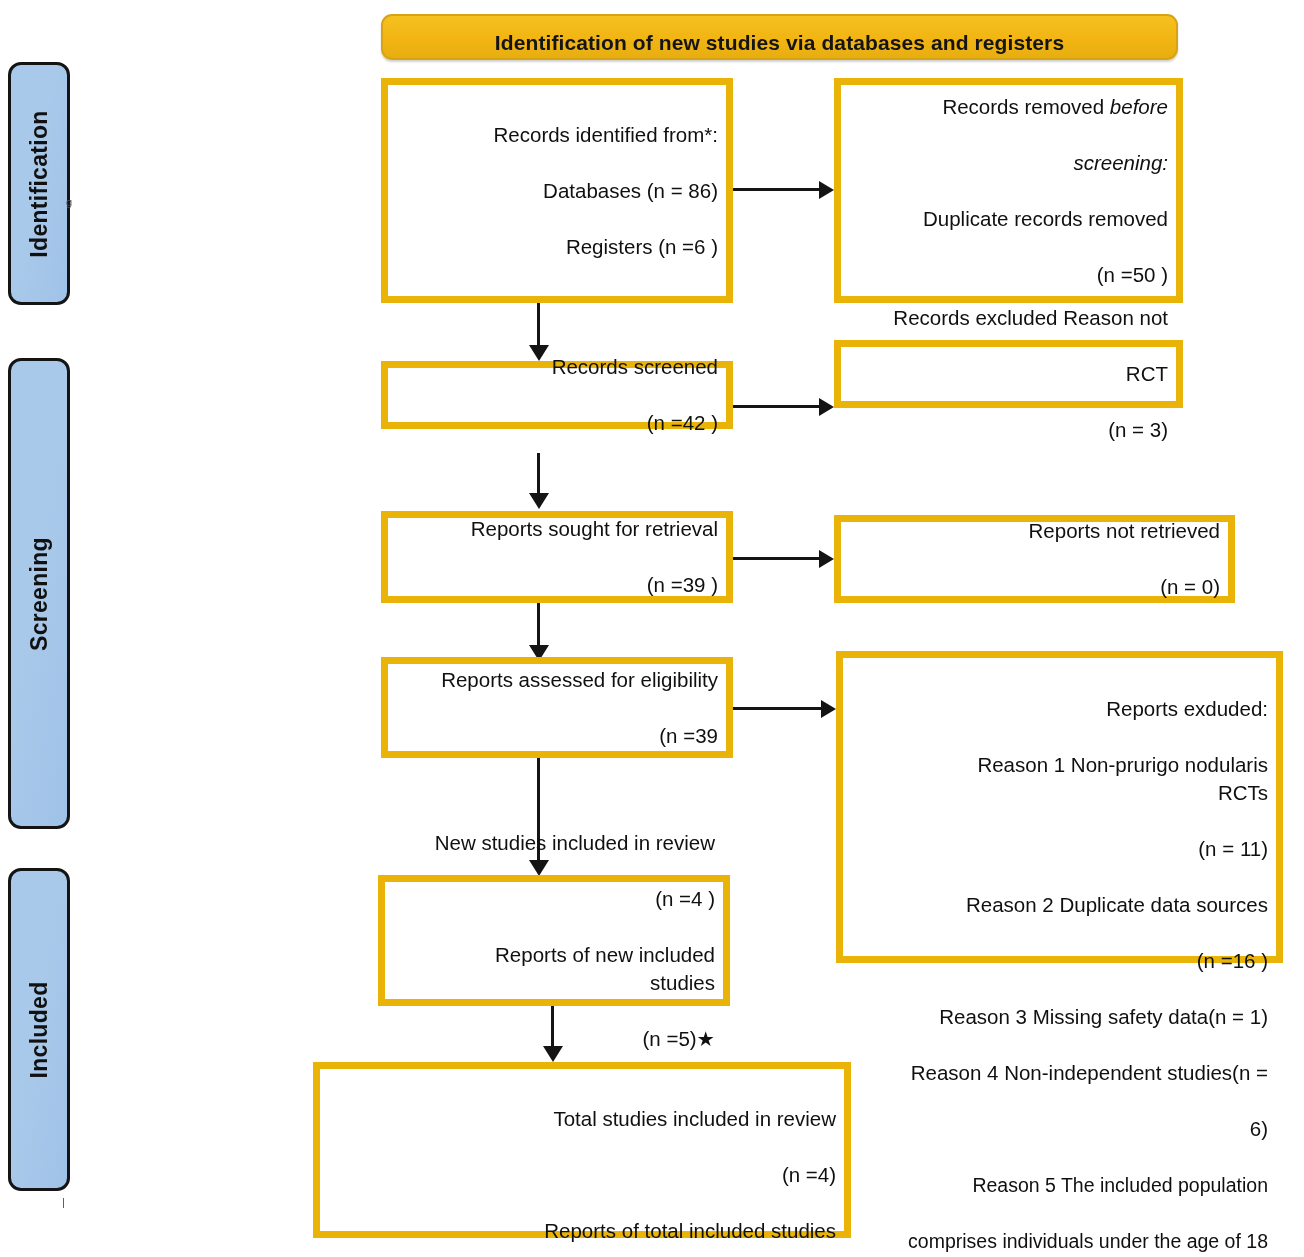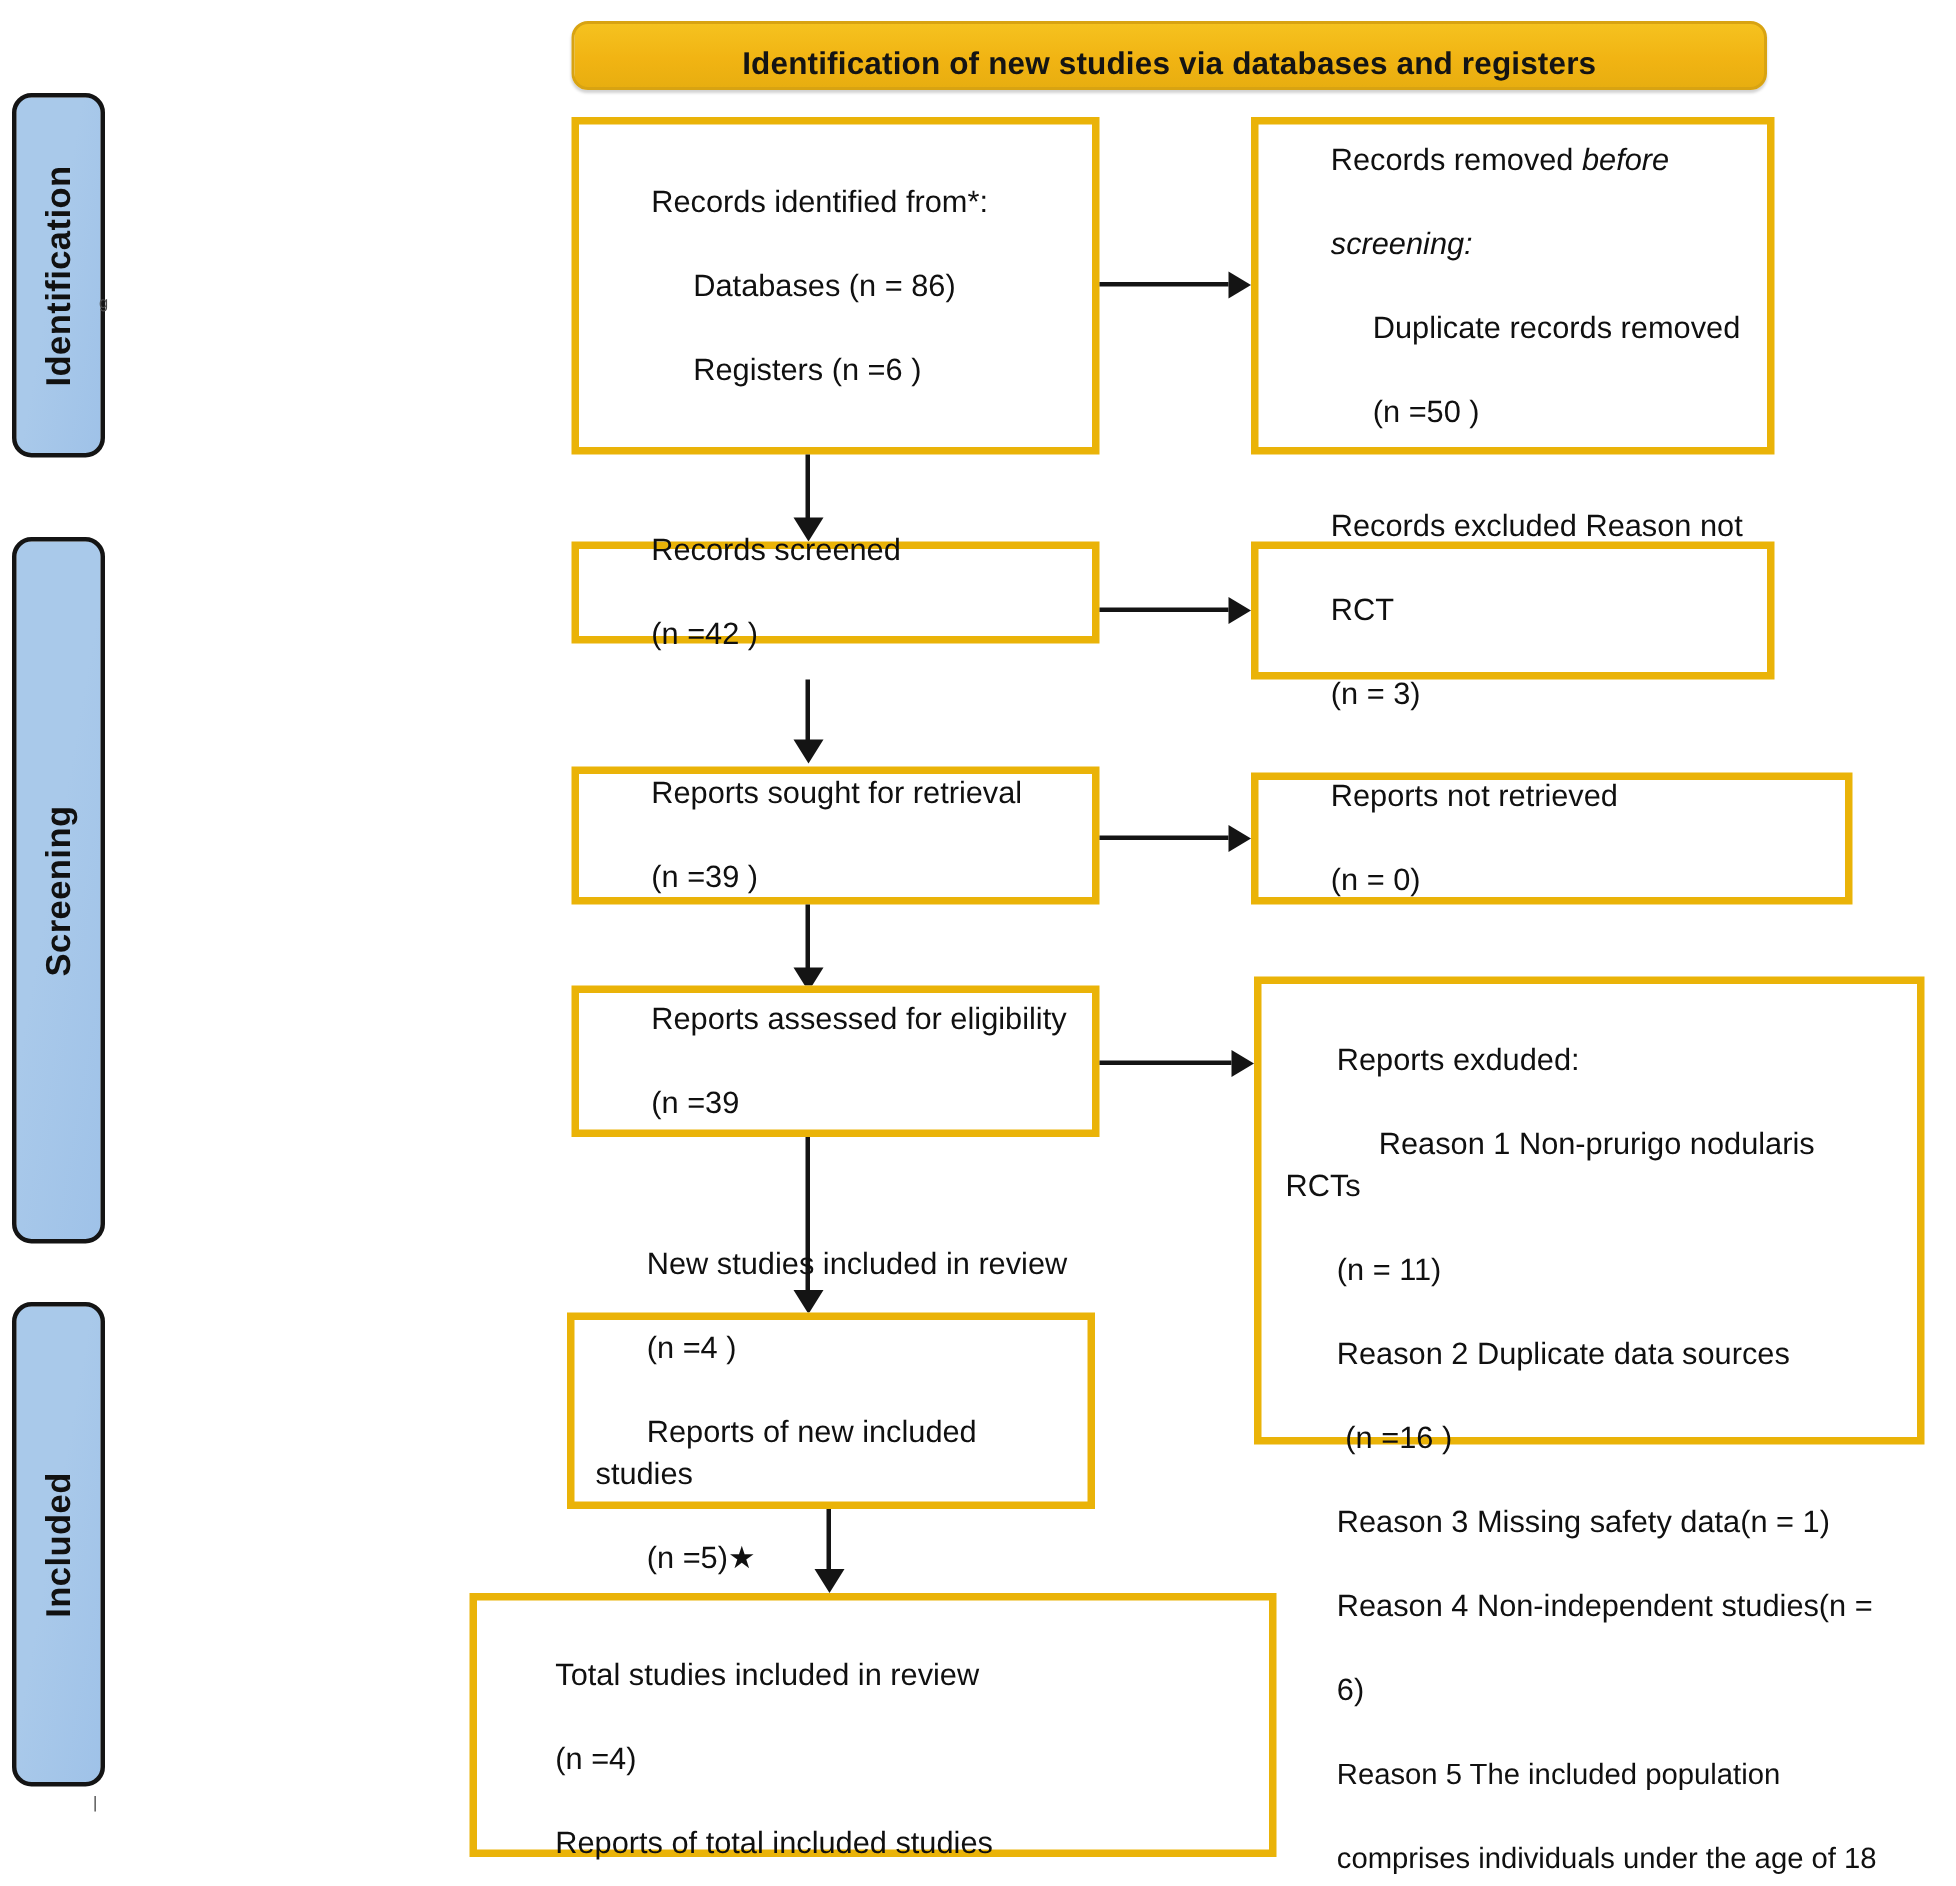--- a/index.html
+++ b/index.html
@@ -41,22 +41,23 @@
     box-shadow:0 2px 2px rgba(0,0,0,.18);
   }
   .banner .banner-text{
     font-weight:bold;font-size:21px;color:#141414;letter-spacing:.1px;margin-top:11px;
   }
 
   
   .box{
     position:absolute;
     background:#ffffff;
-    border:5px solid #eab308;
+    border:7px solid #eab308;
     box-sizing:border-box;
+    text-align:right;
   }
   .box .txt{
     position:absolute;left:14px;right:8px;
     font-size:20.5px;
     line-height:28px;
     white-space:pre-wrap;
     color:#101010;
   }
   .txt.mid{top:50%;transform:translateY(-50%);}
   .txt.top{top:9px;}
@@ -130,21 +131,21 @@
   <div class="ln v" style="left:537px;top:303px;height:44px;"></div>
   <div class="arrow-d" style="left:528.5px;top:345px;"></div>
 
   <div class="box" style="left:381px;top:361px;width:352px;height:68px;">
     <div class="txt mid">
       <span>Records screened</span><br>
       <span>(n =42 )</span>
     </div>
   </div>
 
-  <div class="box" style="left:834px;top:361px;width:349px;height:92px;">
+  <div class="box" style="left:834px;top:340px;width:349px;height:68px;">
     <div class="txt mid">
       <span>Records excluded Reason not</span><br>
       <span>RCT</span><br>
       <span>(n = 3)</span>
     </div>
   </div>
 
   <div class="ln h" style="left:733px;top:405px;width:86px;"></div>
   <div class="arrow-r" style="left:819px;top:397.5px;"></div>
   <div class="ln v" style="left:537px;top:453px;height:42px;"></div>

